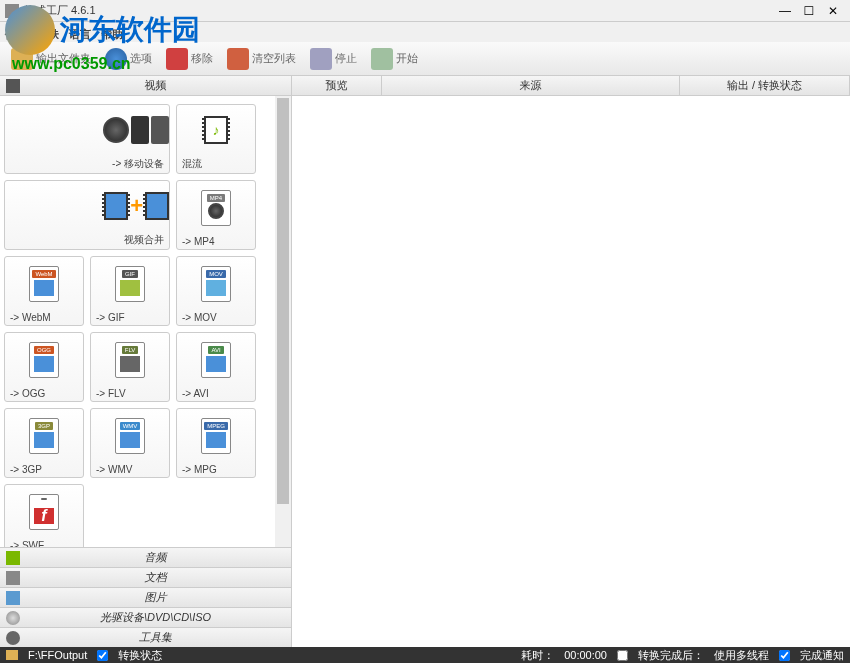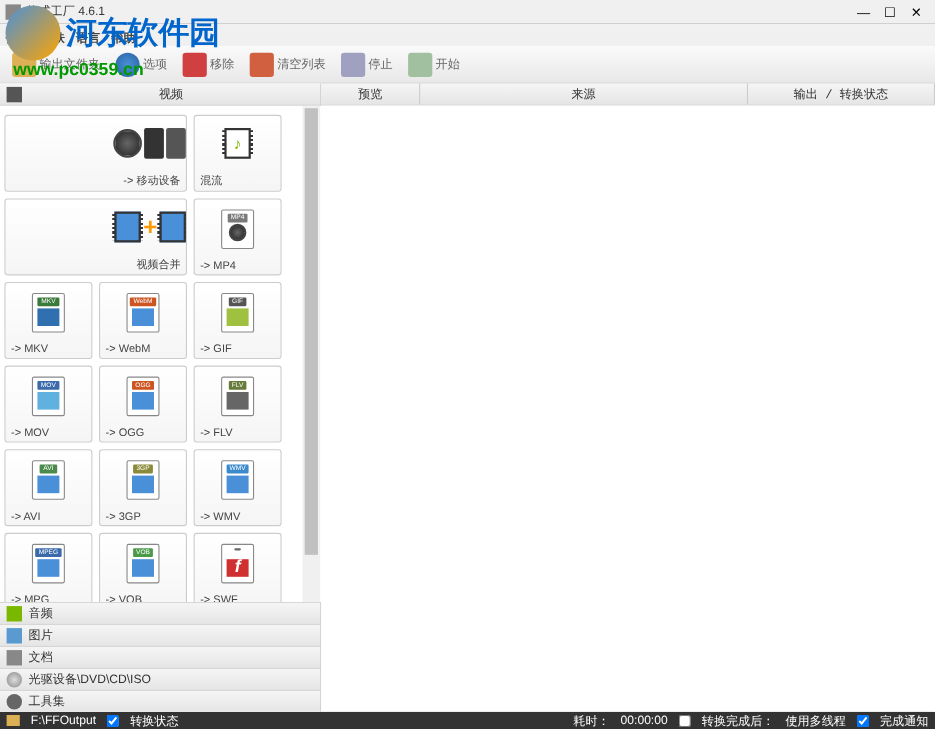--- a/index.html
+++ b/index.html
@@ -41,25 +41,25 @@
 .tile.small { width: 80px; height: 70px; }
 .tile .art { flex: 1; display: flex; align-items: center; justify-content: center; }
 .tile .lbl { padding: 2px 5px; color: #444; font-size: 10px; }
 
 .file-icon { width: 30px; height: 36px; background: #fff; border: 1px solid #888; border-radius: 2px; position: relative; display:flex;flex-direction:column;align-items:center;justify-content:center; }
 .file-icon .badge { position: absolute; top: 3px; font-size: 6px; padding: 1px 3px; color: #fff; border-radius: 1px; }
 .file-icon .body { width: 20px; height: 16px; margin-top: 8px; }
 
 .cat-row { height: 20px; background: linear-gradient(#f5f5f5,#e5e5e5); border-top: 1px solid #ccc; display: flex; align-items: center; padding: 0 6px; cursor: pointer; }
 .cat-row .ci { width: 14px; height: 14px; margin-right: 6px; }
-.cat-row .cl { flex: 1; color: #333; }
+.cat-row .cl { flex: 1; text-align: center; color: #333; font-style: italic; }
 
 .right { flex: 1; display: flex; flex-direction: column; }
 .col-headers { height: 20px; background: linear-gradient(#f5f5f5,#e5e5e5); border-bottom: 1px solid #ccc; display: flex; }
-.col-h { border-right: 1px solid #ccc; display: flex; align-items: center; justify-content: center; color: #333; cursor: pointer; font-family: Liberation Mono, monospace; }
+.col-h { border-right: 1px solid #ccc; display: flex; align-items: center; justify-content: center; color: #333; cursor: pointer; }
 .list-area { flex: 1; background: #fff; }
 
 .statusbar { height: 16px; background: #333; color: #fff; display: flex; align-items: center; padding: 0 6px; font-size: 10px; gap: 10px; }
 .statusbar .folder-icon { width: 12px; height: 10px; background: #ddb055; }
 .statusbar input[type=checkbox] { width: 11px; height: 11px; }
 .statusbar .sp { flex: 1; }
 
 
 .art-devices { display:flex; align-items:center; gap:2px; }
 .reel { width:26px; height:26px; border-radius:50%; background: radial-gradient(#666,#222); border:2px solid #444; }
@@ -162,29 +162,20 @@
         <div class="tile small">
           <div class="art">
               <div class="file-icon">
                 <div class="badge" style="background:#7a7a7a">MP4</div>
                 <div class="reel" style="width:16px;height:16px;margin-top:6px"></div>
               </div>
             </div>
           <div class="lbl">-&gt; MP4</div>
         </div>
 
-        <div class="tile small">
-            <div class="art">
-              <div class="file-icon">
-                <div class="badge" style="background:#3a7a3a">MKV</div>
-                <div class="body" style="background:#3070b0;display:flex;align-items:center;justify-content:center"></div>
-              </div>
-            </div>
-            <div class="lbl">-&gt; MKV</div>
-          </div>
           <div class="tile small">
             <div class="art">
               <div class="file-icon">
                 <div class="badge" style="background:#cc5522">WebM</div>
                 <div class="body" style="background:#4a90d9;display:flex;align-items:center;justify-content:center"></div>
               </div>
             </div>
             <div class="lbl">-&gt; WebM</div>
           </div>
           <div class="tile small">
@@ -251,29 +242,20 @@
             <div class="lbl">-&gt; WMV</div>
           </div>
           <div class="tile small">
             <div class="art">
               <div class="file-icon">
                 <div class="badge" style="background:#3a6aaa">MPEG</div>
                 <div class="body" style="background:#4a90d9;display:flex;align-items:center;justify-content:center"></div>
               </div>
             </div>
             <div class="lbl">-&gt; MPG</div>
-          </div>
-          <div class="tile small">
-            <div class="art">
-              <div class="file-icon">
-                <div class="badge" style="background:#4a9a4a">VOB</div>
-                <div class="body" style="background:#4a90d9;display:flex;align-items:center;justify-content:center"></div>
-              </div>
-            </div>
-            <div class="lbl">-&gt; VOB</div>
           </div>
           <div class="tile small">
             <div class="art">
               <div class="file-icon">
                 <div class="badge" style="background:#666"></div>
                 <div class="body" style="background:#d03030;display:flex;align-items:center;justify-content:center">
                   <div style="color:#fff;font-weight:bold;font-size:16px;font-style:italic">f</div>
                 </div>
               </div>
             </div>
@@ -283,26 +265,26 @@
       <div class="video-scroll">
           <div class="thumb"></div>
         </div>
     </div>
 
     <div class="cat-row">
         <div class="ci" style="background:#7ab800"></div>
         <span class="cl">音频</span>
       </div>
     <div class="cat-row">
+        <div class="ci" style="background:#888"></div>
+        <span class="cl">文档</span>
+      </div>
+    <div class="cat-row">
         <div class="ci" style="background:#5a9ad0"></div>
         <span class="cl">图片</span>
-      </div>
-    <div class="cat-row">
-        <div class="ci" style="background:#888"></div>
-        <span class="cl">文档</span>
       </div>
     <div class="cat-row">
         <div class="ci" style="background:radial-gradient(#ddd,#888);border-radius:50%"></div>
         <span class="cl">光驱设备\DVD\CD\ISO</span>
       </div>
     <div class="cat-row">
         <div class="ci" style="background:#666;border-radius:50%"></div>
         <span class="cl">工具集</span>
       </div>
   </div>

